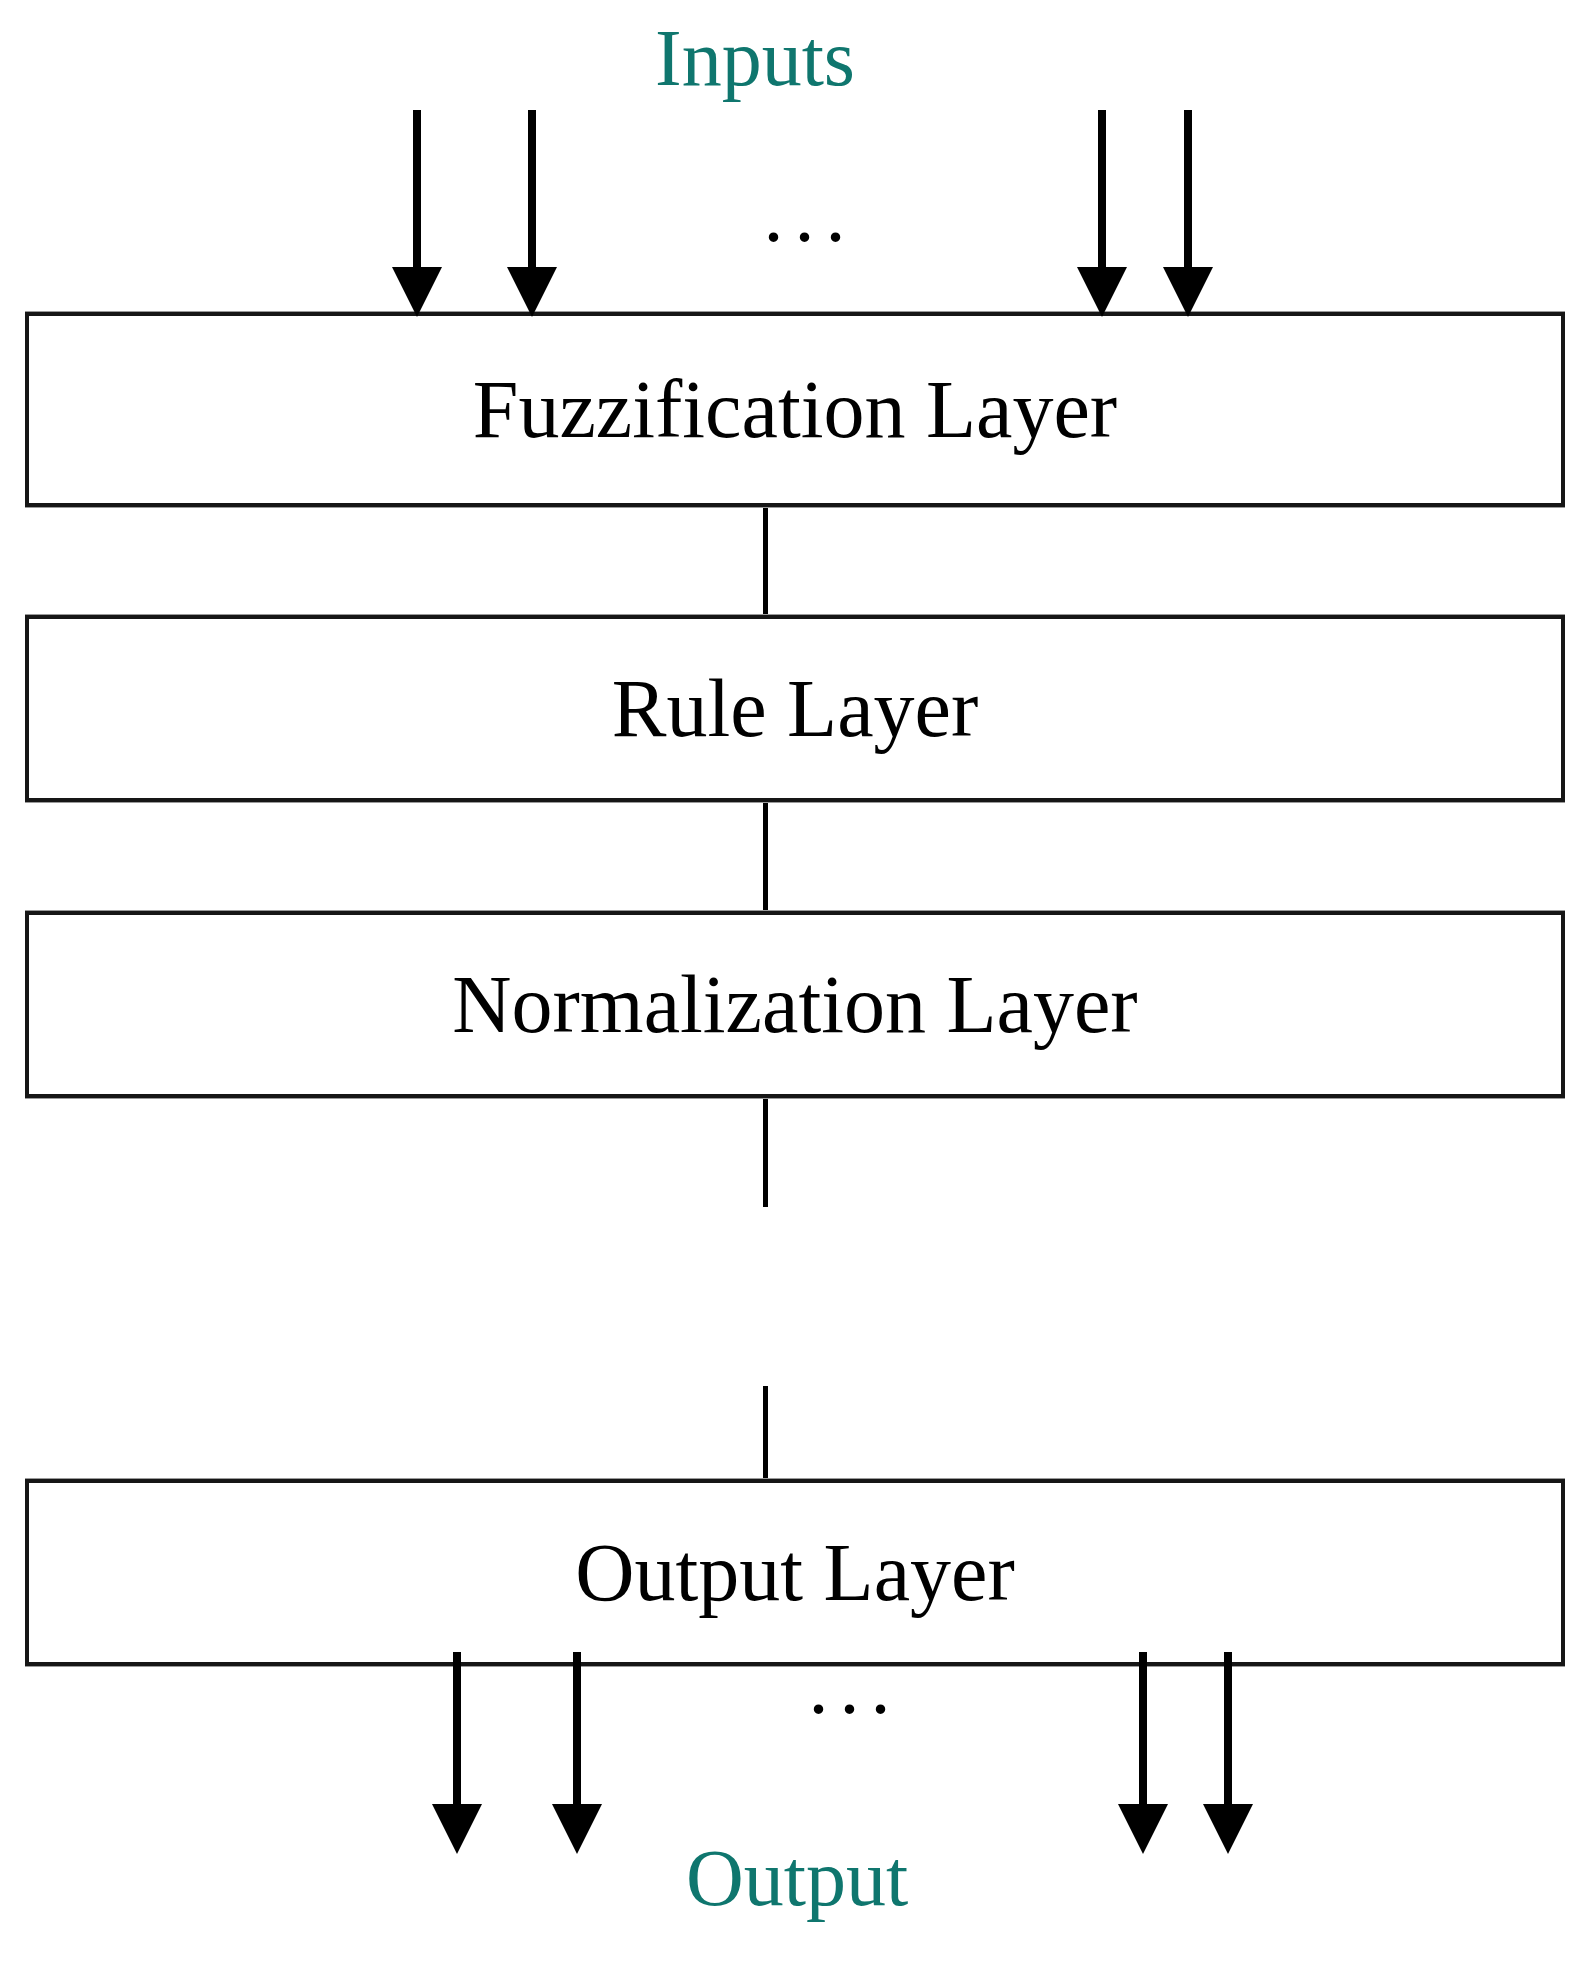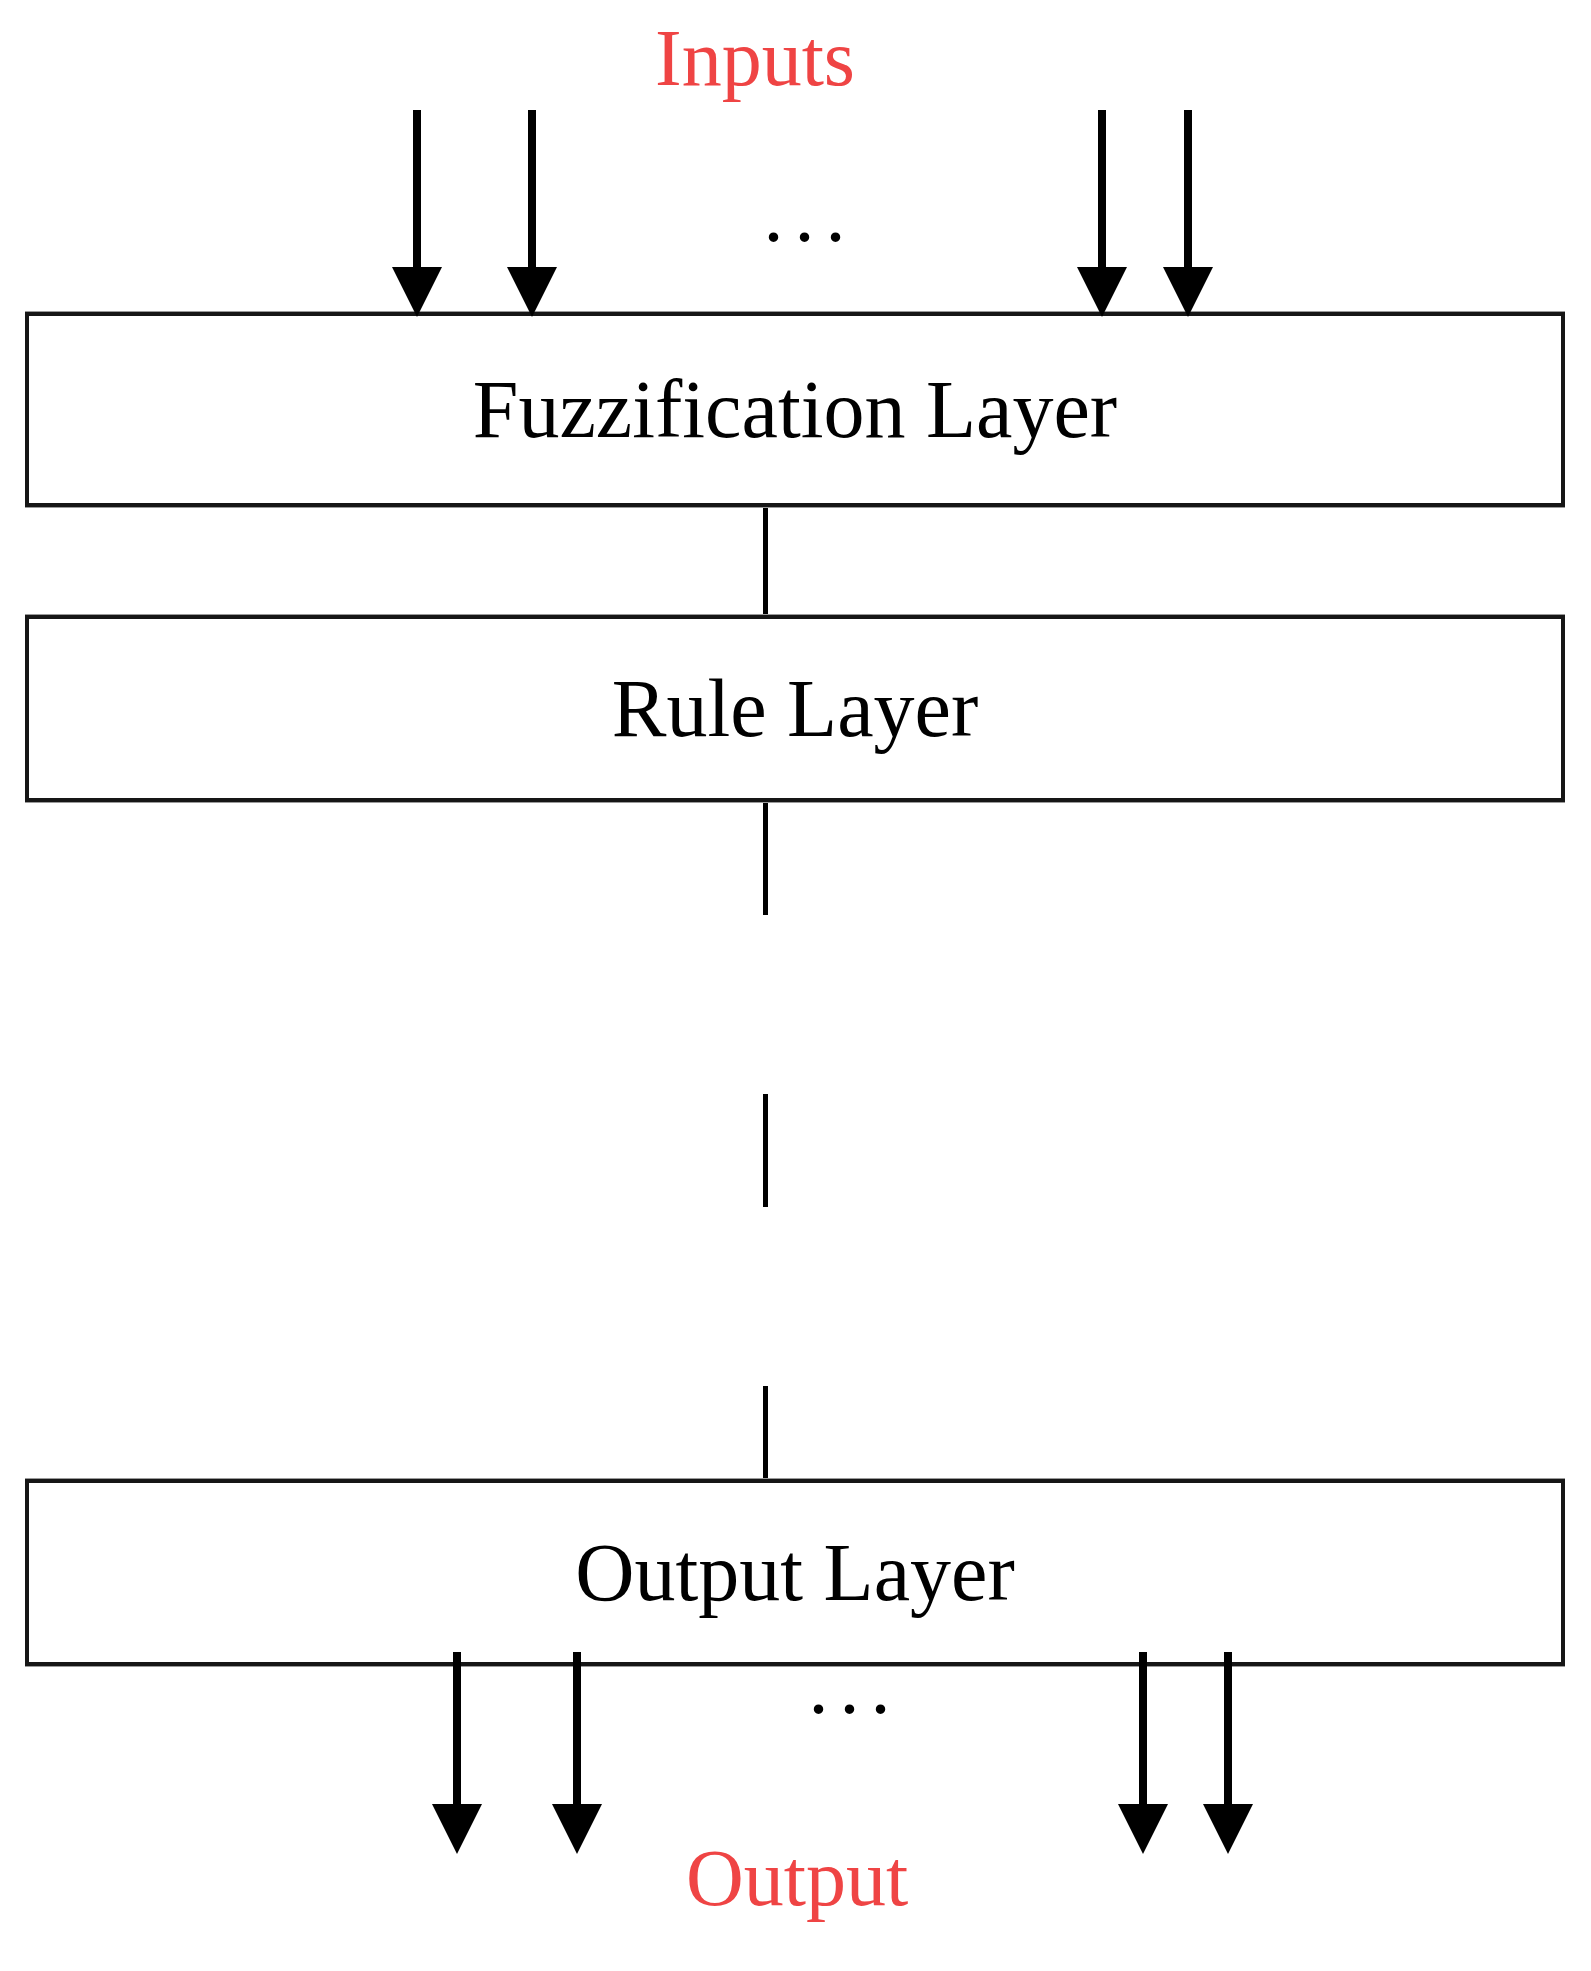--- a/index.html
+++ b/index.html
@@ -17,21 +17,21 @@
     overflow: hidden;
   }
 
   
   .flow-label {
     position: absolute;
     font-size: 80px;
     line-height: 1;
     white-space: nowrap;
     transform: translateX(-50%);
-    color: #ef4444;
+    color: #0f766e;
   }
   .inputs-label  { top: 18px;   left: 755px; }
   .outputs-label { top: 1838px; left: 797px; }
 
   .ellipsis {
     position: absolute;
     font-size: 80px;
     line-height: 80px;
     letter-spacing: 11px;
     transform: translateX(-50%);
@@ -144,20 +144,23 @@
   </div>
 
   <div class="connector conn-1"></div>
 
   <div class="layer-box box-2">
     <span class="layer-label">Rule Layer</span>
   </div>
 
   <div class="connector conn-2"></div>
 
+  <div class="layer-box box-3">
+    <span class="layer-label">Normalization Layer</span>
+  </div>
 
   <div class="connector conn-3"></div>
 
 
   <div class="connector conn-4"></div>
 
   <div class="layer-box box-5">
     <span class="layer-label">Output Layer</span>
   </div>
 

